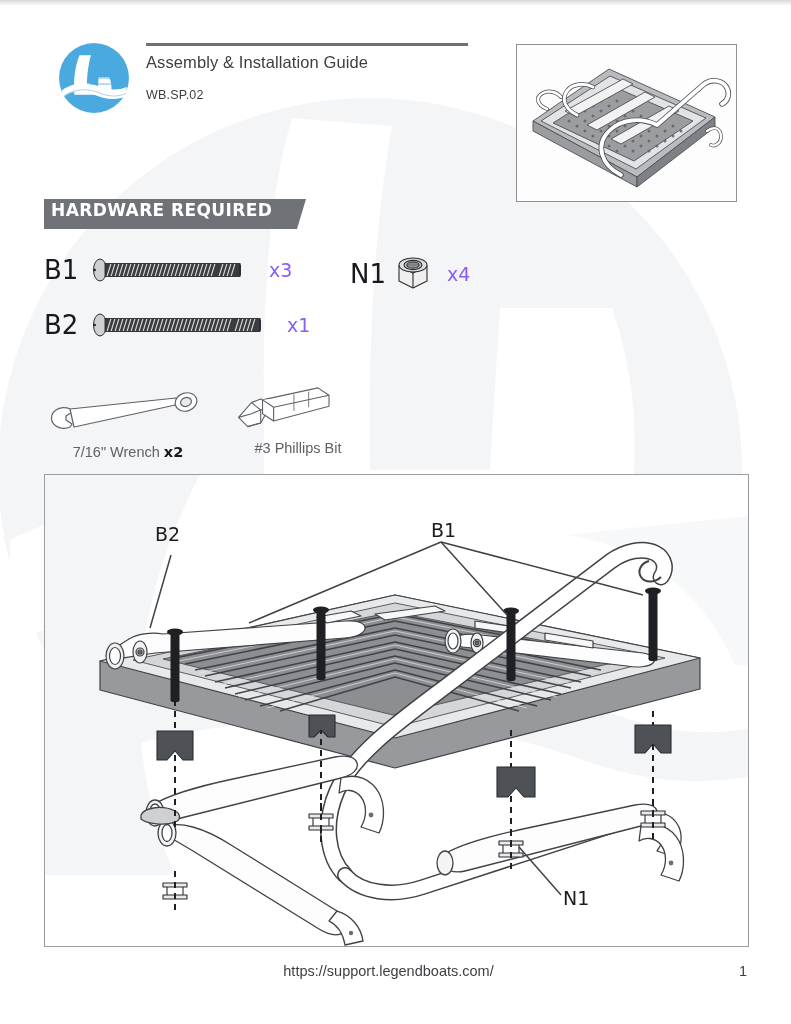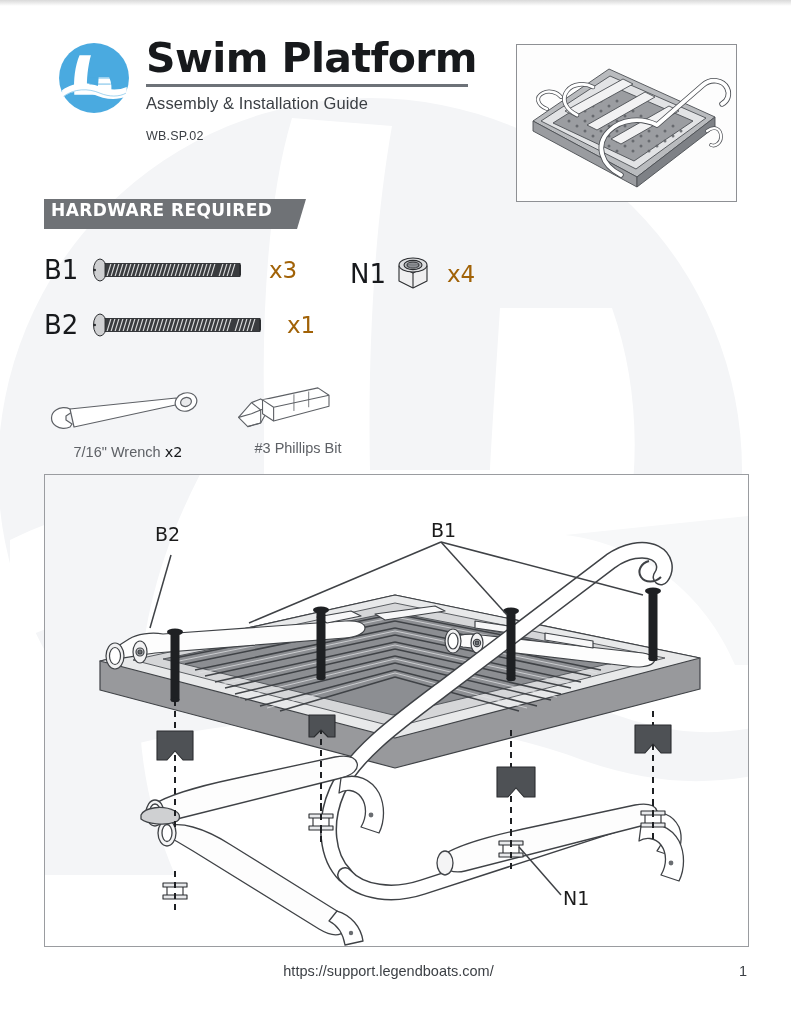--- a/index.html
+++ b/index.html
@@ -111,22 +111,22 @@
   }
   .hw-code {
     font-size: 26px;
     font-weight: 400;
     color: #17191c;
     width: 44px;
     font-family: "DejaVu Sans", sans-serif;
   }
   .hw-art { flex: none; }
   .hw-qty {
-    font-size: 23px;
-    color: #a16207;
+    font-size: 19px;
+    color: #8b5cf6;
     margin-left: 11px;
     font-family: "DejaVu Sans", sans-serif;
   }
   #hw-b1 { left: 44px; top: 255px; }
   #hw-b2 { left: 44px; top: 310px; }
   #hw-n1 { left: 350px; top: 252px; }
   #hw-n1 .hw-code { width: 40px; }
 
   
   .tool {
@@ -137,21 +137,21 @@
   #tool-bit    { left: 228px; top: 386px; width: 140px; }
   .tool-art { height: 48px; display:block; }
   .tool-label {
     font-size: 14.5px;
     color: #5e6166;
     margin-top: 6px;
     white-space: nowrap;
   }
   .tool-label .qty {
     color: #17191c;
-    font-weight: 400;
+    font-weight: 700;
     font-family: "DejaVu Sans", sans-serif;
   }
 
   
   .diagram-box {
     position: absolute;
     left: 44px;
     top: 474px;
     width: 703px;
     height: 471px;
@@ -215,21 +215,20 @@
         <path d="M31 20 C25 34 23 52 24 68 L24 72 L72 72 C74 64 73 56 70 49 L56 49 C56 56 55 62 54 66 L41 66 C40 52 42 34 46 20 Z" fill="#ffffff"></path>
 
         <path d="M8 66 C22 56 40 54 56 61 C68 66 82 67 93 62 L93 74 C79 80 63 78 48 71 C34 65 20 66 8 76 Z" fill="#ffffff"></path>
 
         <path d="M46 42 L70 42 M44 50 L72 50 M44 58 L72 58" stroke="#4aaae0" stroke-width="1.1" fill="none" opacity="0.95"></path>
 
         <path d="M10 74 C24 64 42 63 58 70 C70 75 83 75 92 70" stroke="#4aaae0" stroke-width="1.1" fill="none" opacity="0.6"></path>
       </svg>
     </div>
     <div class="title-block">
-      <div class="doc-title">Swim Platform</div>
       <div class="title-rule"></div>
       <div class="doc-subtitle">Assembly &amp; Installation Guide</div>
       <div class="doc-code">WB.SP.02</div>
     </div>
   </div>
 
   <div class="product-box">
     <svg viewBox="0 0 219 156" width="219" height="156">
       <rect x="0" y="0" width="219" height="156" fill="#fdfdfd"></rect>
       <g stroke="#4c4f54" stroke-width="0.9" fill="none" stroke-linejoin="round">

